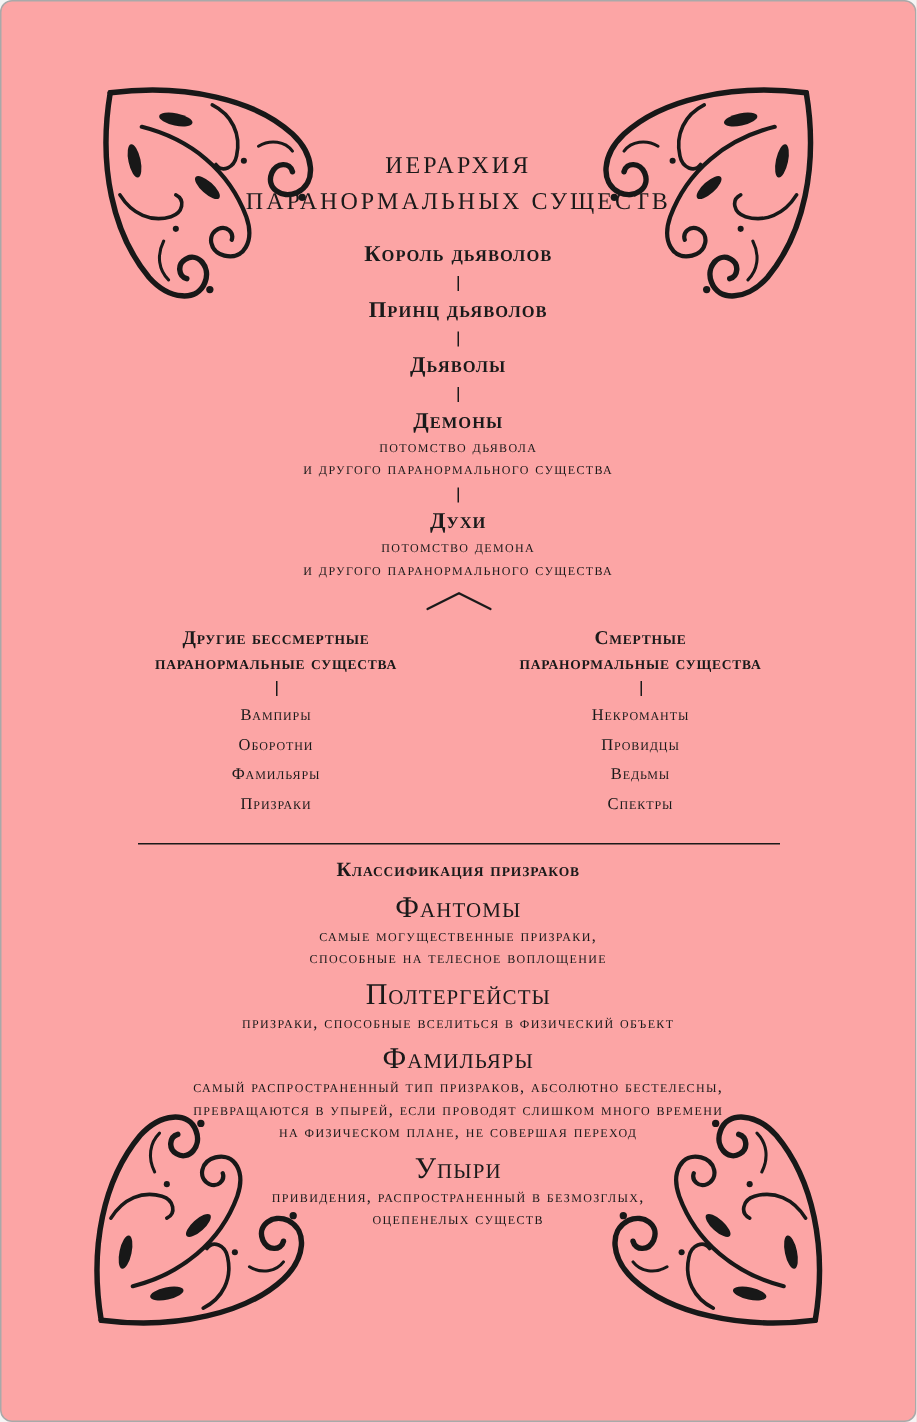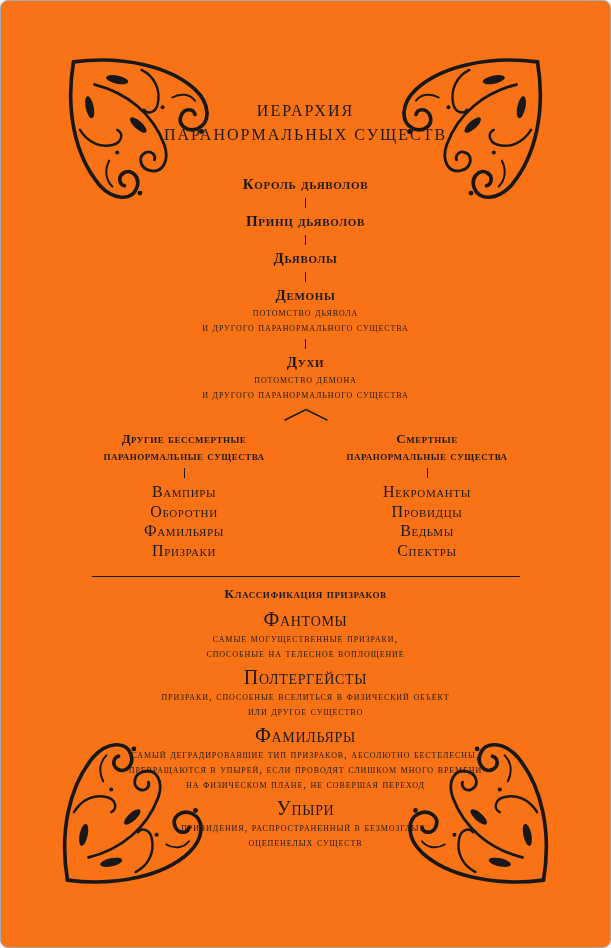--- a/index.html
+++ b/index.html
@@ -1,59 +1,59 @@
 <!DOCTYPE html>
 <html><head>
 <meta charset="utf-8">
 <style>
   html,body { margin:0; padding:0; background:#f5f5f5; }
   .page {
     position:relative;
     width:609px; height:946px;
     margin:0 auto;
-    background:#f97316;
+    background:#fca5a5;
     border:1px solid #a9a9a9;
     border-radius:8px;
     overflow:hidden;
     font-family:"Liberation Serif","DejaVu Serif",serif;
     color:#1a1a1a;
   }
   .defs { position:absolute; width:0; height:0; }
   .fl { position:absolute; width:162px; height:162px; }
   .fl.tl { left:66px;  top:56px; }
   .fl.tr { right:66px; top:56px;  transform:scaleX(-1); }
   .fl.bl { left:60px;  top:722px; transform:scaleY(-1); }
   .fl.br { right:60px; top:722px; transform:scale(-1,-1); }
 
   .content { position:absolute; left:0; right:0; top:0; text-align:center; padding-top:98px; }
 
   .title { font-size:16px; letter-spacing:2px; line-height:24px; }
 
-  .chain { margin-top:28px; }
+  .chain { margin-top:14px; }
   .chain-name {
     font-weight:bold; font-variant:small-caps;
     font-size:15px; line-height:19px; letter-spacing:0.7px;
   }
   .desc {
     font-variant:small-caps;
     font-size:11px; line-height:15px; letter-spacing:0.9px;
   }
   .connector { width:1px; height:10px; background:#1a1a1a; margin:4px auto; }
 
   .caret { display:block; margin:5px auto 2px; }
 
   .columns { display:flex; width:486px; margin:8px auto 12px; }
   .column { flex:1; }
   .branch-title {
     font-weight:bold; font-variant:small-caps;
     font-size:13px; line-height:17px; letter-spacing:0.5px;
   }
   .branch-item {
     font-variant:small-caps;
-    font-size:16px; line-height:19.5px; letter-spacing:0.6px;
+    font-size:11px; line-height:19.5px; letter-spacing:0.6px;
   }
 
   .divider { width:428px; border-top:1.5px solid #1a1a1a; margin:16px auto 8px; }
 
   .class-heading {
     font-weight:bold; font-variant:small-caps;
     font-size:13.5px; line-height:18px; letter-spacing:0.6px;
   }
   .entry { margin-top:5px; }
   .entry-name {
@@ -165,26 +165,25 @@
 
       <div class="entry">
         <div class="entry-name">Фантомы</div>
         <div class="desc">самые могущественные призраки,</div>
         <div class="desc">способные на телесное воплощение</div>
       </div>
 
       <div class="entry">
         <div class="entry-name">Полтергейсты</div>
         <div class="desc">призраки, способные вселиться в физический объект</div>
-        <div class="desc">или другое существо</div>
       </div>
 
       <div class="entry">
         <div class="entry-name">Фамильяры</div>
-        <div class="desc">самый деградировавшие тип призраков, абсолютно бестелесны,</div>
+        <div class="desc">самый распространенный тип призраков, абсолютно бестелесны,</div>
         <div class="desc">превращаются в упырей, если проводят слишком много времени</div>
         <div class="desc">на физическом плане, не совершая переход</div>
       </div>
 
       <div class="entry">
         <div class="entry-name">Упыри</div>
         <div class="desc">привидения, распространенный в безмозглых,</div>
         <div class="desc">оцепенелых существ</div>
       </div>
     </div>

